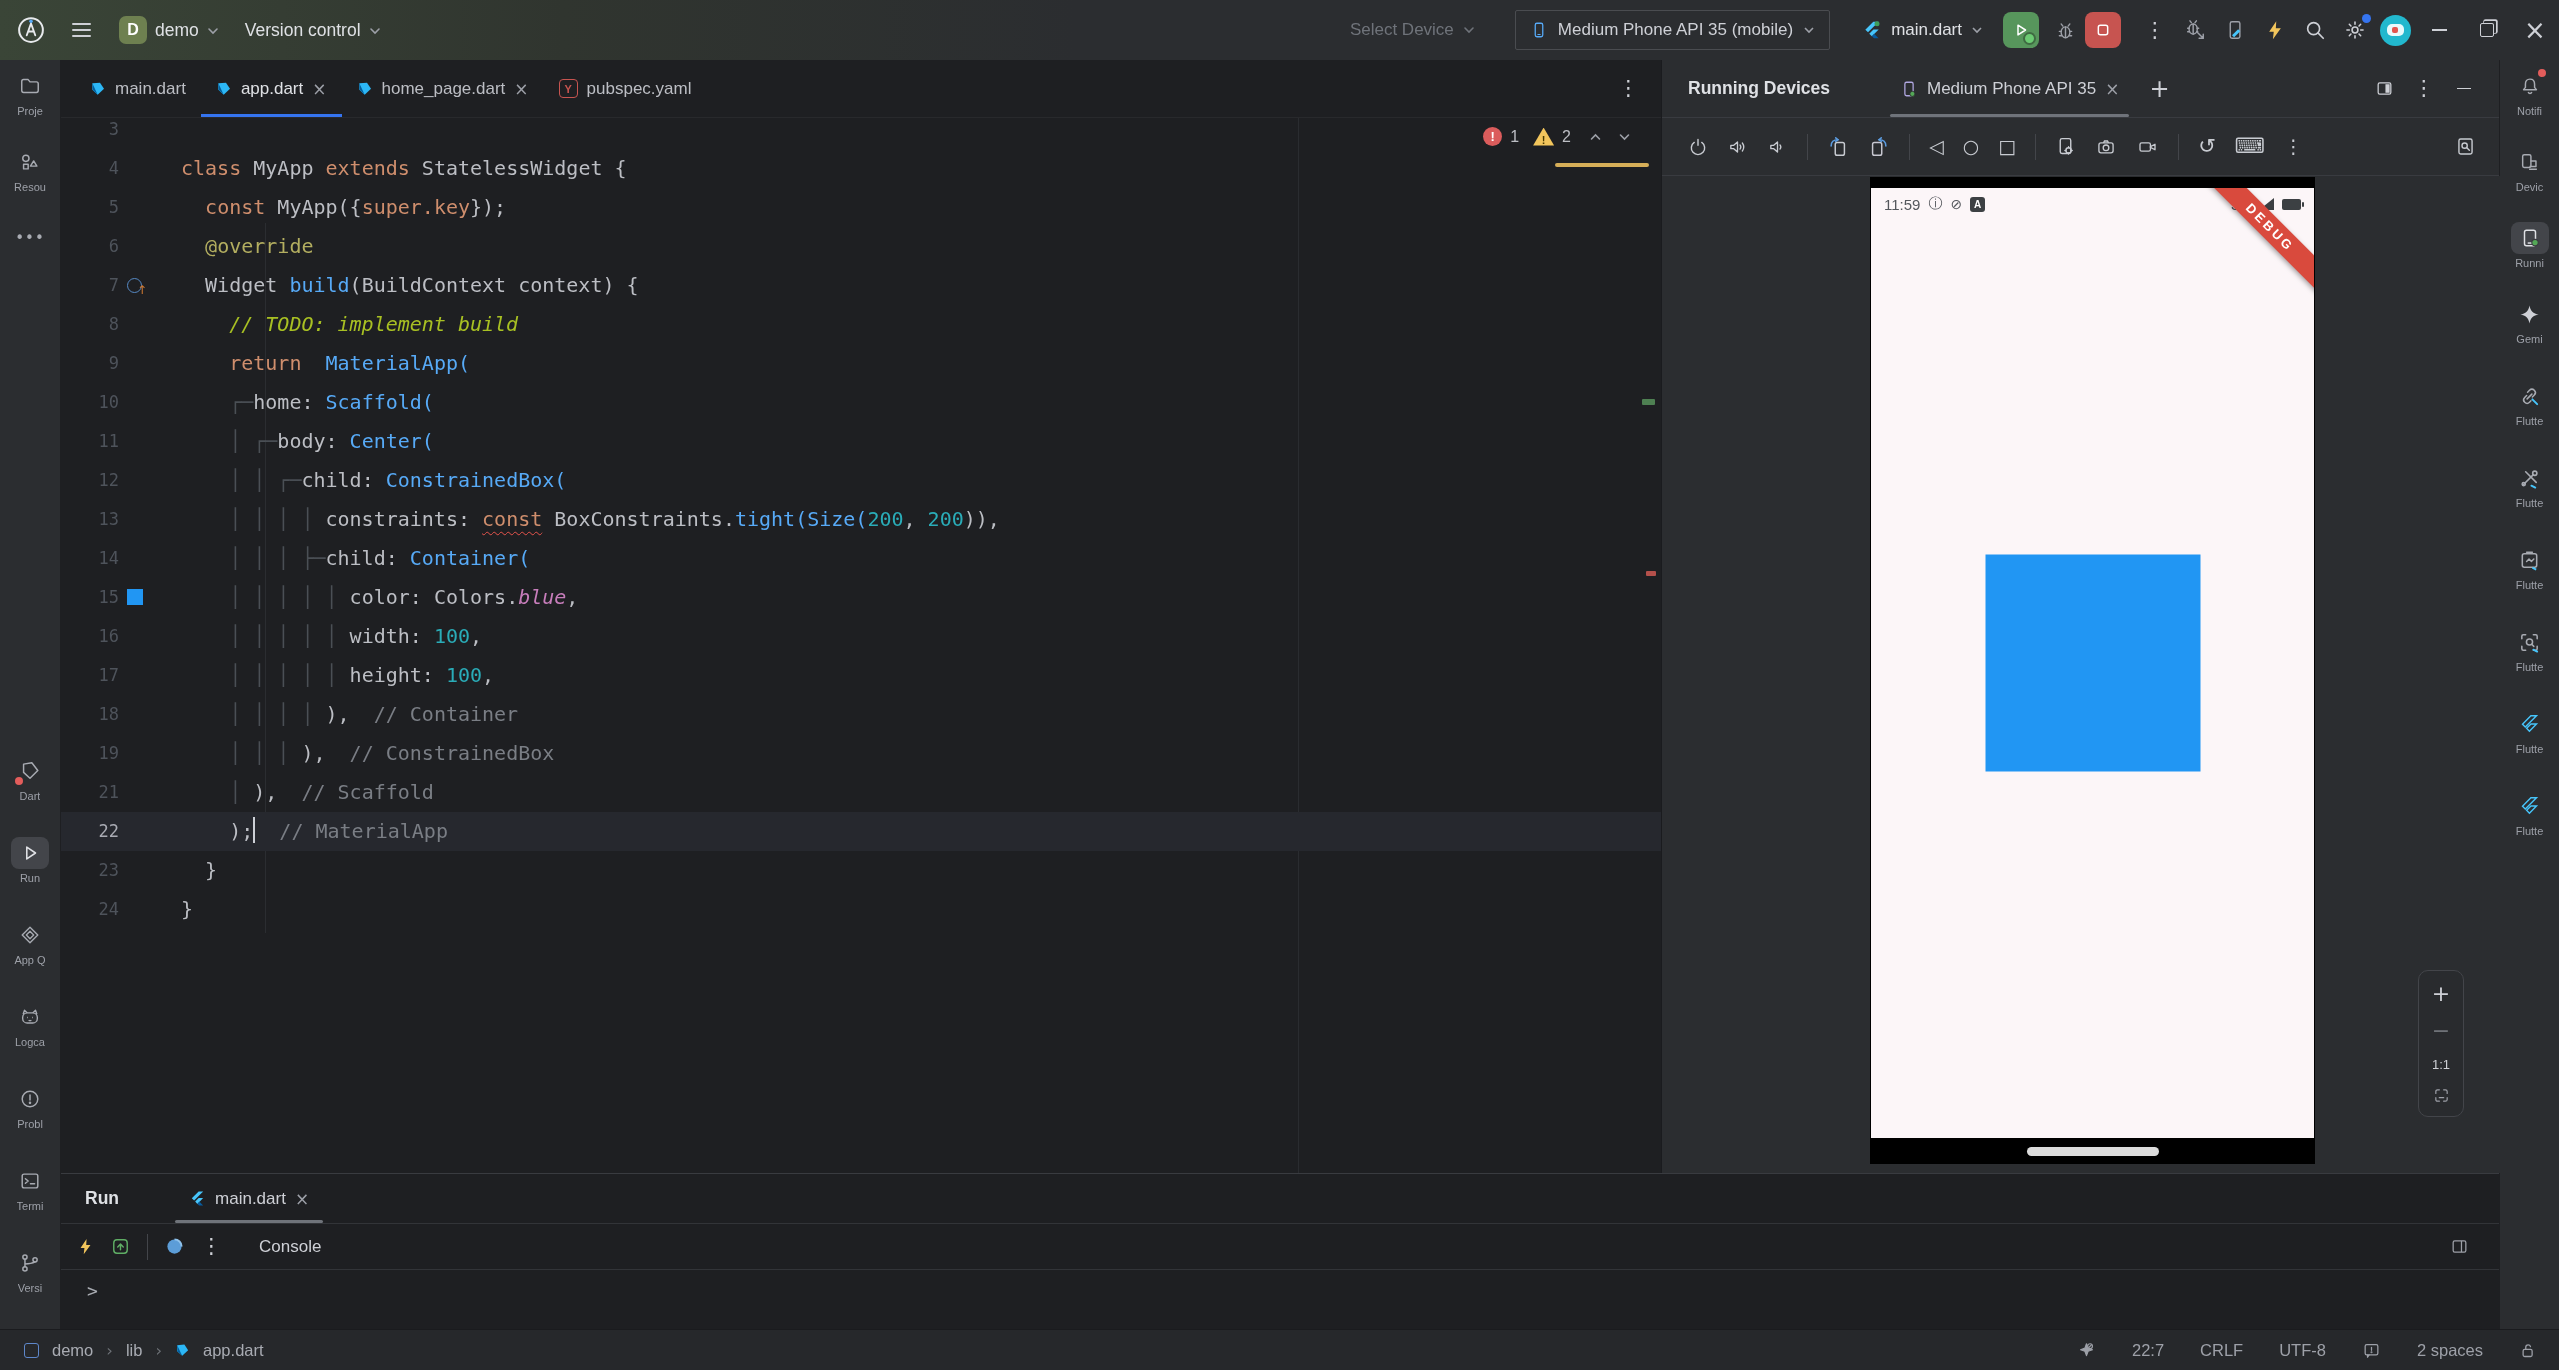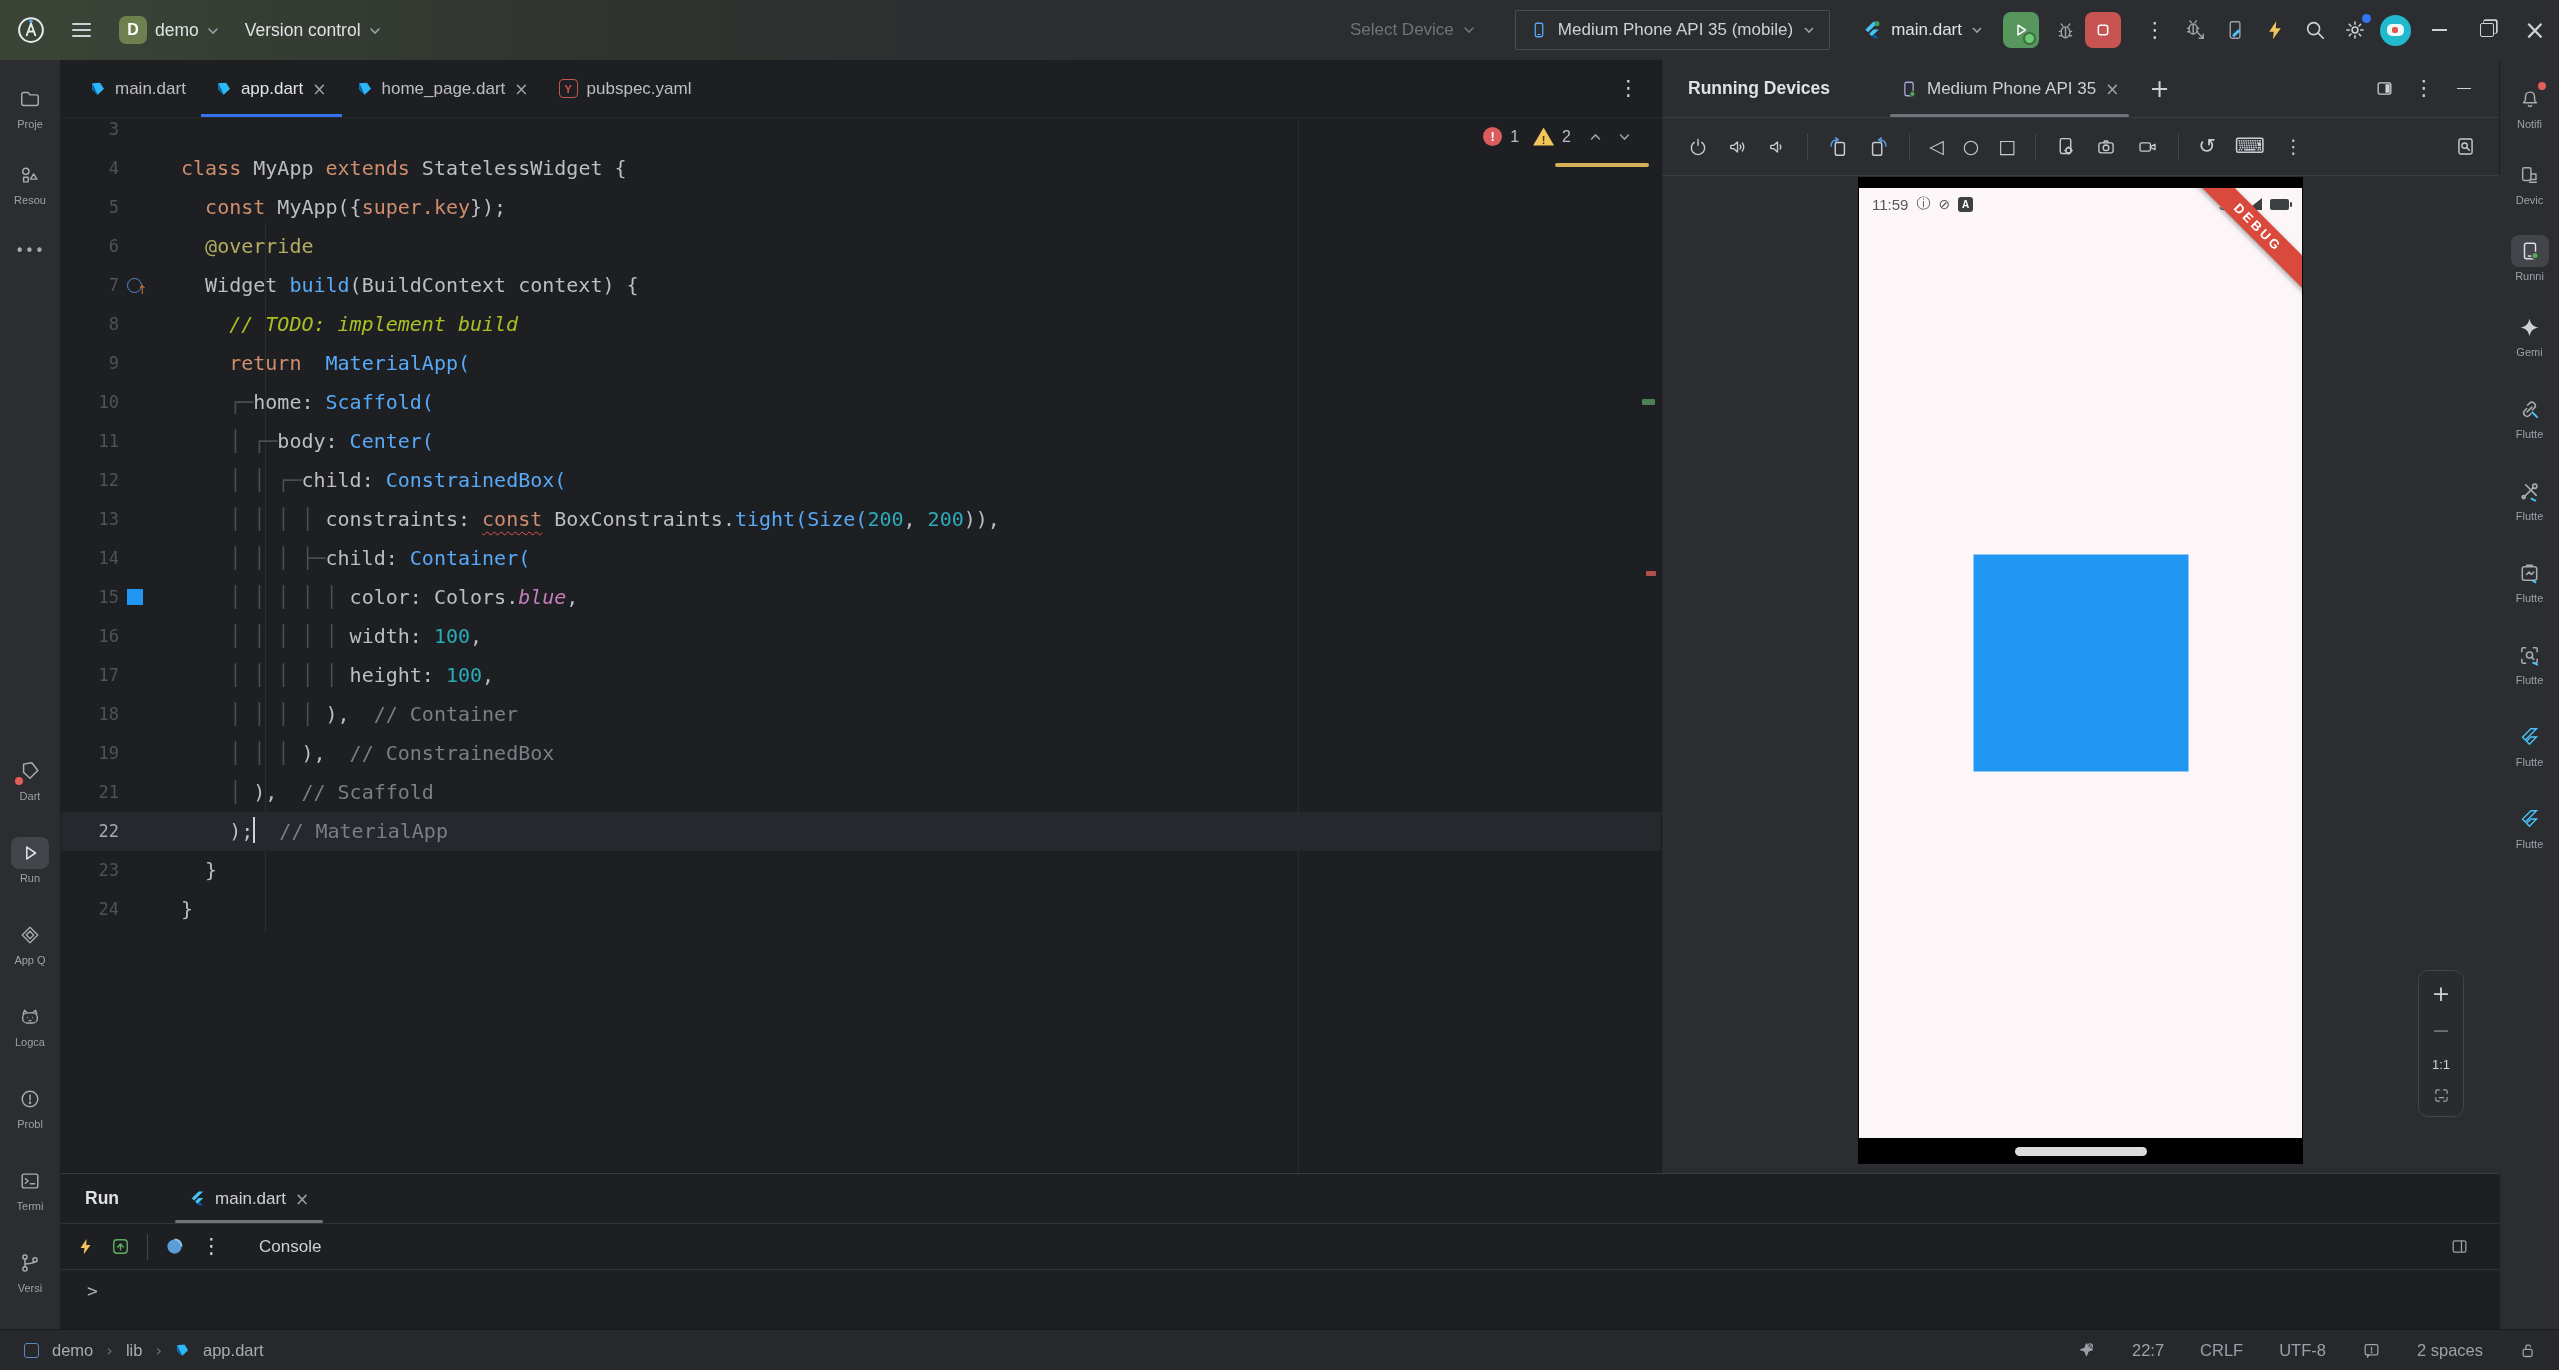--- a/index.html
+++ b/index.html
@@ -42,21 +42,21 @@
     width:6px;height:6px;border-radius:2px;background:#E4554E;}
   .win-ctl{width:48px;height:60px;display:flex;align-items:center;justify-content:center;}
   .win-min i{display:block;width:15px;height:1.6px;background:#CED0D6;}
   .win-max i{display:block;width:12px;height:12px;border:1.6px solid #CED0D6;border-radius:2px;
      box-shadow:3px -3px 0 -1px #2B2D30,3.5px -3.5px 0 0.2px #CED0D6;}
   .win-close{font-size:26px;color:#CED0D6;font-family:"DejaVu Sans",sans-serif;}
 
   
   .main-row{flex:1;display:flex;min-height:0;}
   .strip{width:60px;flex:none;background:#2B2D30;display:flex;flex-direction:column;align-items:center;
-     padding-top:23px;}
+     padding-top:10px;}
   .lstrip{border-right:1px solid #1E1F22;}
   .rstrip{width:59px;border-left:1px solid #1E1F22;}
   .strip .item{display:flex;flex-direction:column;align-items:center;gap:3px;margin-bottom:34px;width:58px;}
   .strip .item.tight{margin-bottom:28px}
   .strip .ic{width:38px;height:32px;border-radius:8px;display:flex;align-items:center;justify-content:center;position:relative;}
   .strip .item.active .ic{background:#43454A;}
   .strip .lbl{font-size:11px;color:#9DA0A8;max-width:56px;height:13px;overflow:hidden;white-space:nowrap;text-align:center;}
   .strip .spacer{flex:1}
   .reddot{position:absolute;width:8px;height:8px;border-radius:50%;background:#E35D5B;}
 
@@ -117,21 +117,21 @@
   .rd-header .spacer{flex:1}
   .rd-hic{width:40px;height:40px;display:flex;align-items:center;justify-content:center;}
   .minimize-bar{display:block;width:14px;height:1.6px;background:#CED0D6;}
   .rd-toolbar{height:57px;flex:none;display:flex;align-items:center;gap:19px;padding:0 26px;
      border-top:1px solid #393B40;border-bottom:1px solid #393B40;}
   .sep{width:1px;height:26px;background:#43454A;flex:none;}
   .dico{color:#C8CBD1;font-size:19px;line-height:1;}
   .rd-toolbar .spacer{flex:1}
 
   .emu{flex:1;position:relative;background:#2B2D30;}
-  .phone{position:absolute;left:196px;top:1px;width:445px;height:987px;background:#000;}
+  .phone{position:absolute;left:208px;top:1px;width:445px;height:987px;background:#000;}
   .screen{position:absolute;left:1px;top:11px;width:443px;height:950px;background:#FCF6F8;overflow:hidden;}
   .p-status{display:flex;align-items:center;height:32px;padding:0 13px;color:#54575C;font-size:15px;gap:8px;}
   .p-status .glyph{font-size:14px;color:#54575C;}
   .a-box{width:15px;height:15px;border-radius:3px;background:#3C4043;color:#fff;font-size:10px;font-weight:bold;
      display:flex;align-items:center;justify-content:center;}
   .p-status .spacer{flex:1}
   .sig-tri{width:15px;height:12px;background:#3C4043;clip-path:polygon(100% 0,100% 100%,0 100%);}
   .batt{width:19px;height:11px;background:#3C4043;border-radius:2px;position:relative;}
   .batt::after{content:"";position:absolute;right:-3px;top:3px;width:2.5px;height:5px;background:#3C4043;border-radius:1px;}
   .blue-box{position:absolute;left:50%;top:50%;transform:translate(-50%,-50%);width:215px;height:217px;background:#2196F3;}

